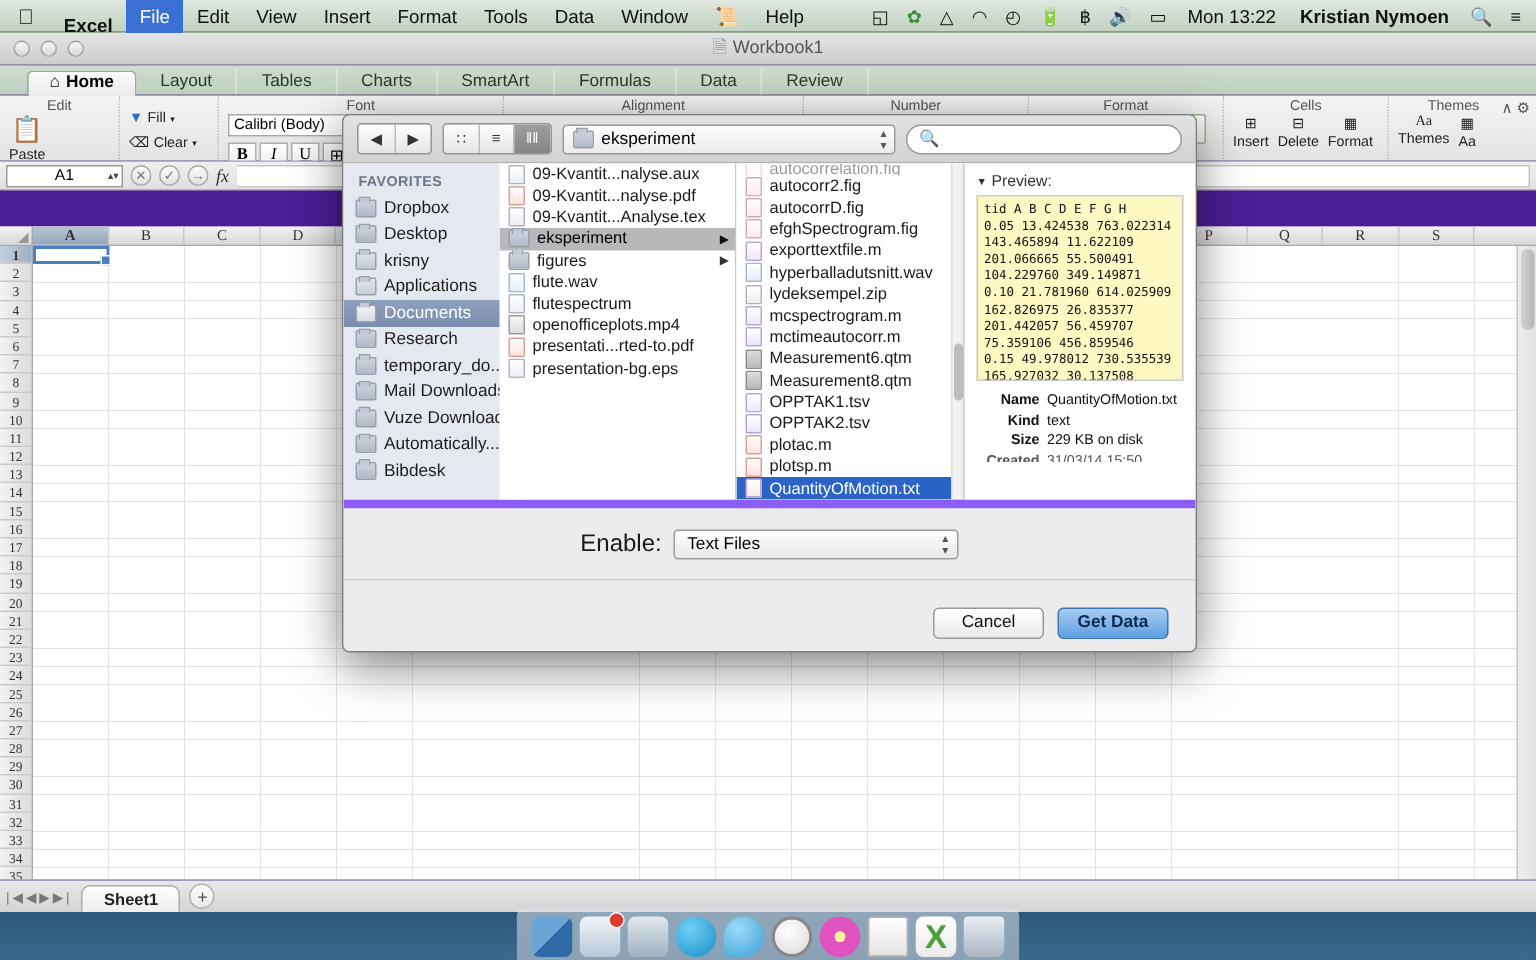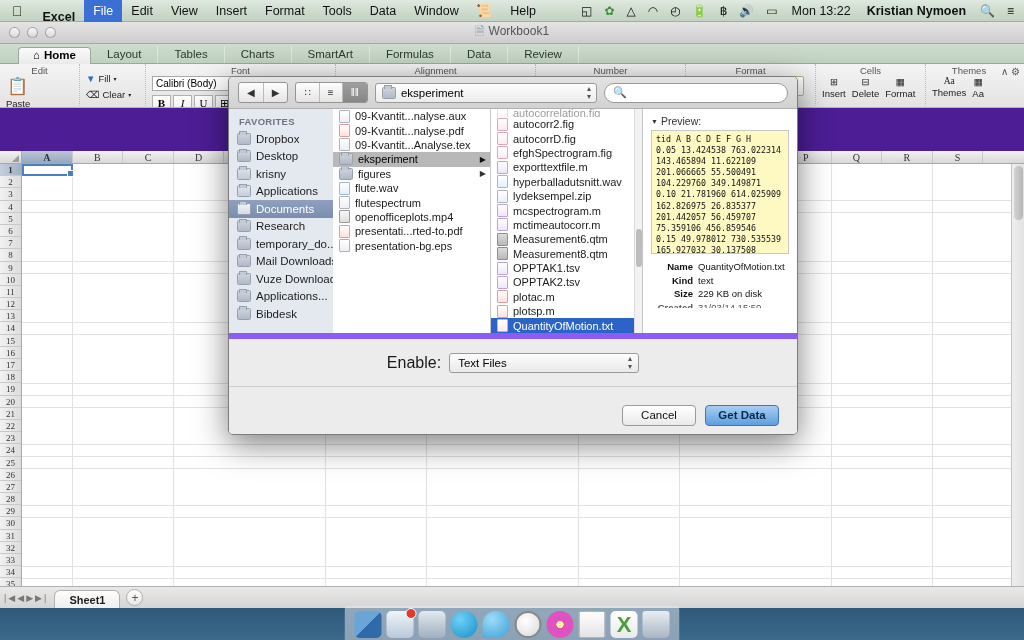--- a/index.html
+++ b/index.html
@@ -428,20 +428,31 @@
         </div>
       </div>
     </div>
 
     <div class="ribbon-right">
       <span>∧</span>
       <span>⚙</span>
     </div>
   </div>
 
+  <div id="formulabar">
+    <div id="namebox">
+      <span>A1</span>
+      <span class="st">▴▾</span>
+    </div>
+    <span class="fbtn">✕</span>
+    <span class="fbtn">✓</span>
+    <span class="fbtn">→</span>
+    <span id="fx">fx</span>
+    <div id="formulainput"></div>
+  </div>
 
   <div id="gridwrap">
     <div id="colhead">
       <div id="corner"></div>
       <div class="ch sel">A</div>
       <div class="ch">B</div>
       <div class="ch">C</div>
       <div class="ch">D</div>
       <div class="ch">E</div>
       <div class="ch">F</div>
@@ -572,21 +583,21 @@
       <div class="sbitem">
         <span class="fico"></span>
         <span>Mail Downloads</span>
       </div>
       <div class="sbitem">
         <span class="fico"></span>
         <span>Vuze Downloads</span>
       </div>
       <div class="sbitem">
         <span class="fico"></span>
-        <span>Applications...</span>
+        <span>Automatically...</span>
       </div>
       <div class="sbitem">
         <span class="fico"></span>
         <span>Bibdesk</span>
       </div>
     </div>
 
     <div class="fcol c1" style="margin-left:-18px;width:158px;">
       <div class="frow">
           <span class="fileico"></span>

